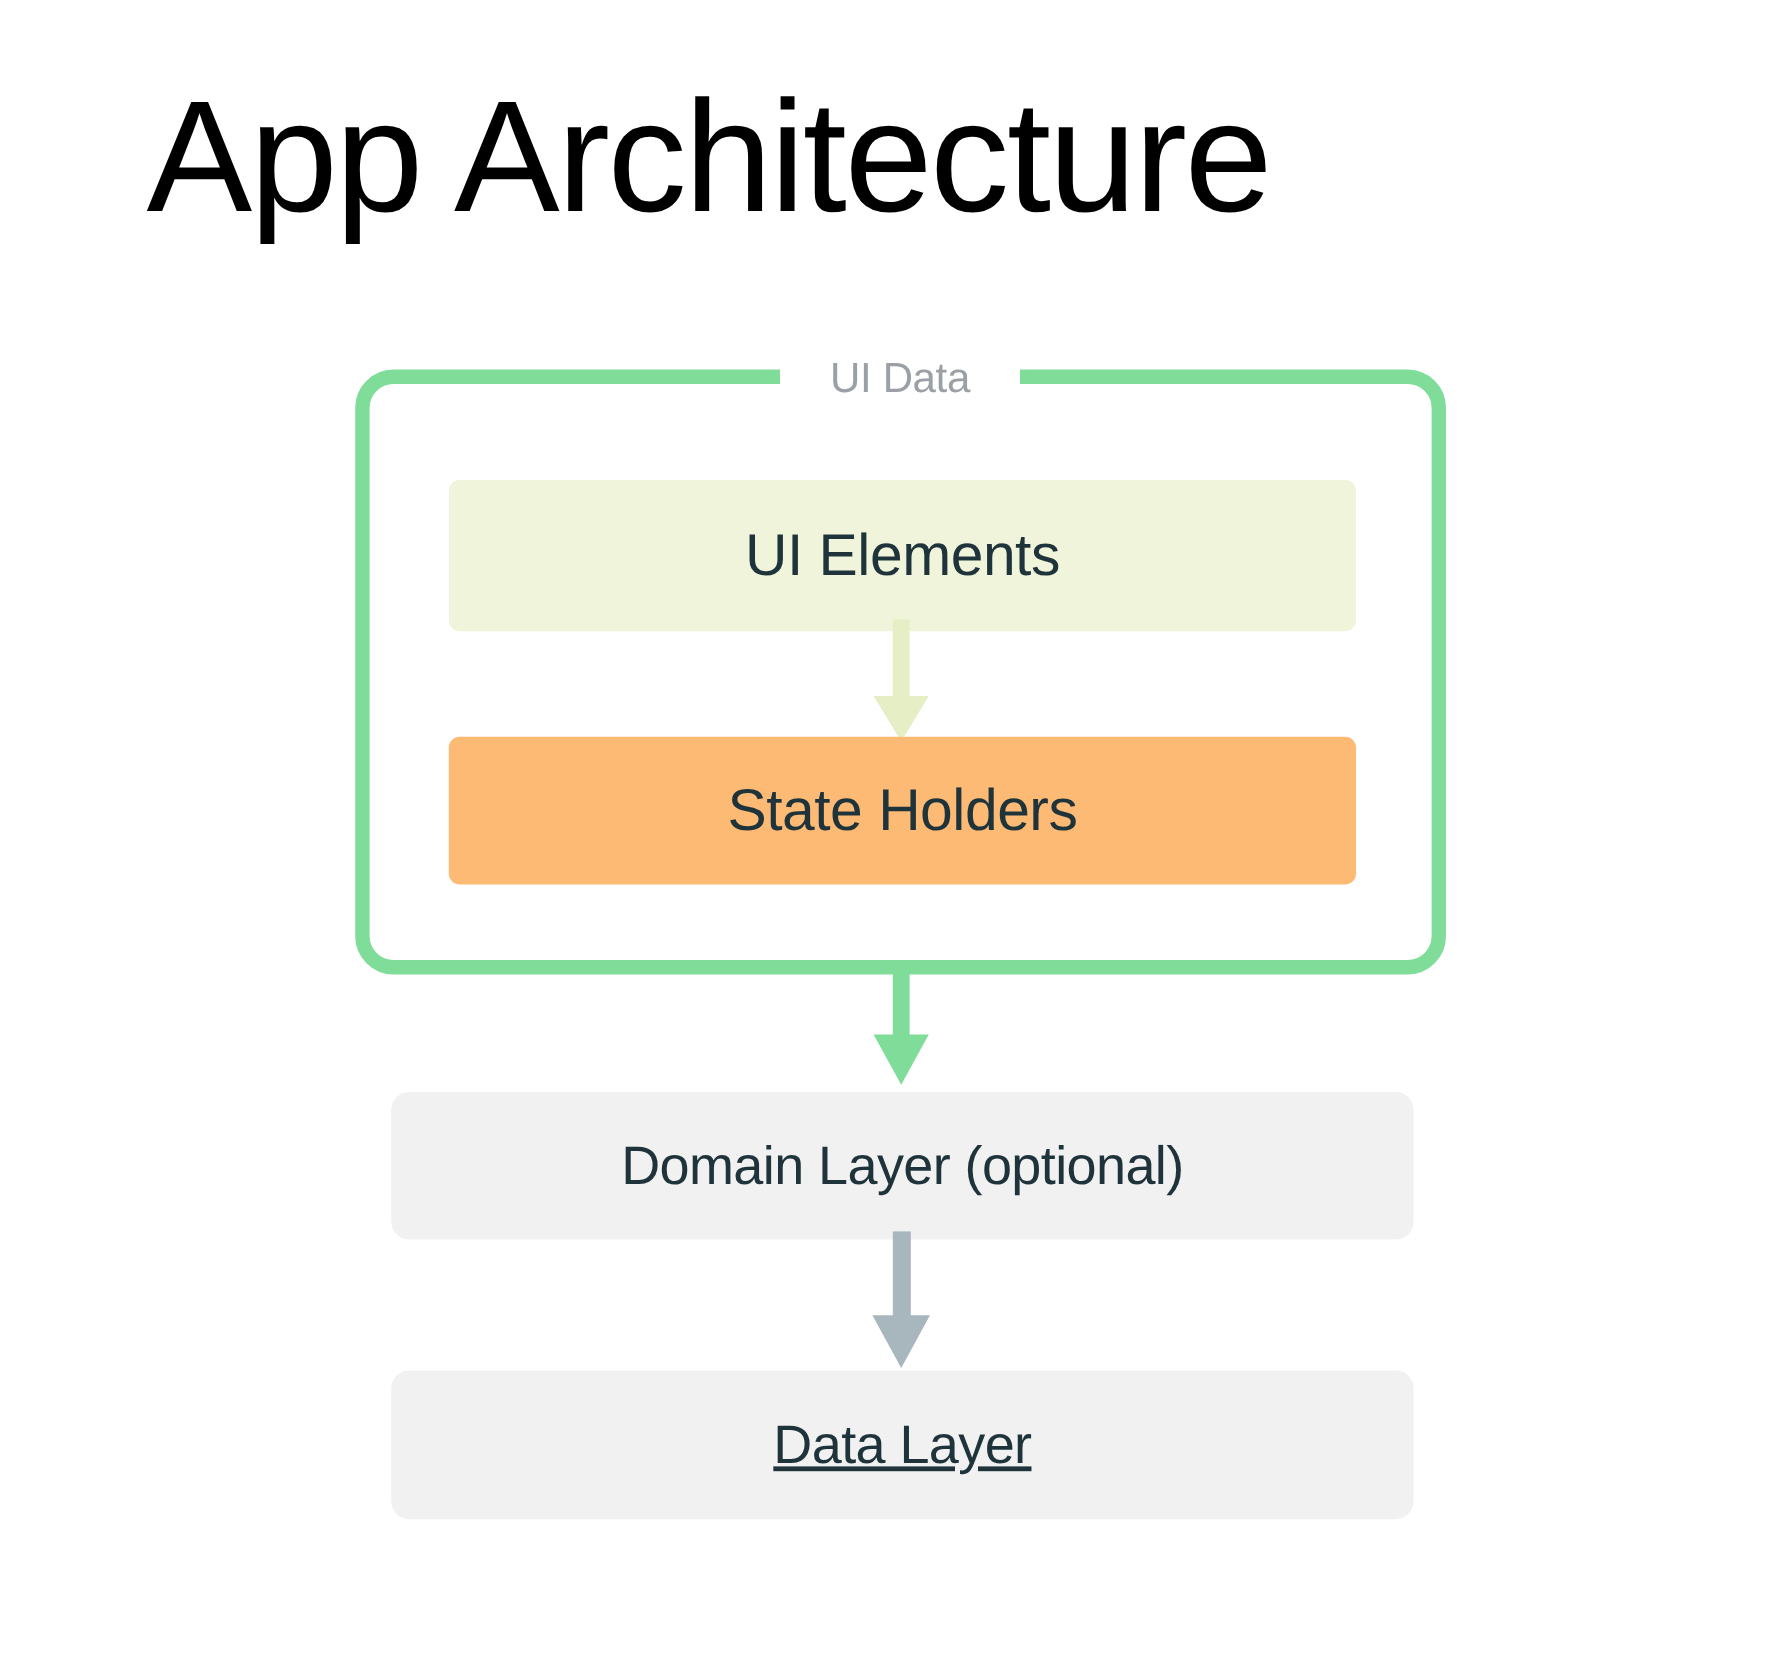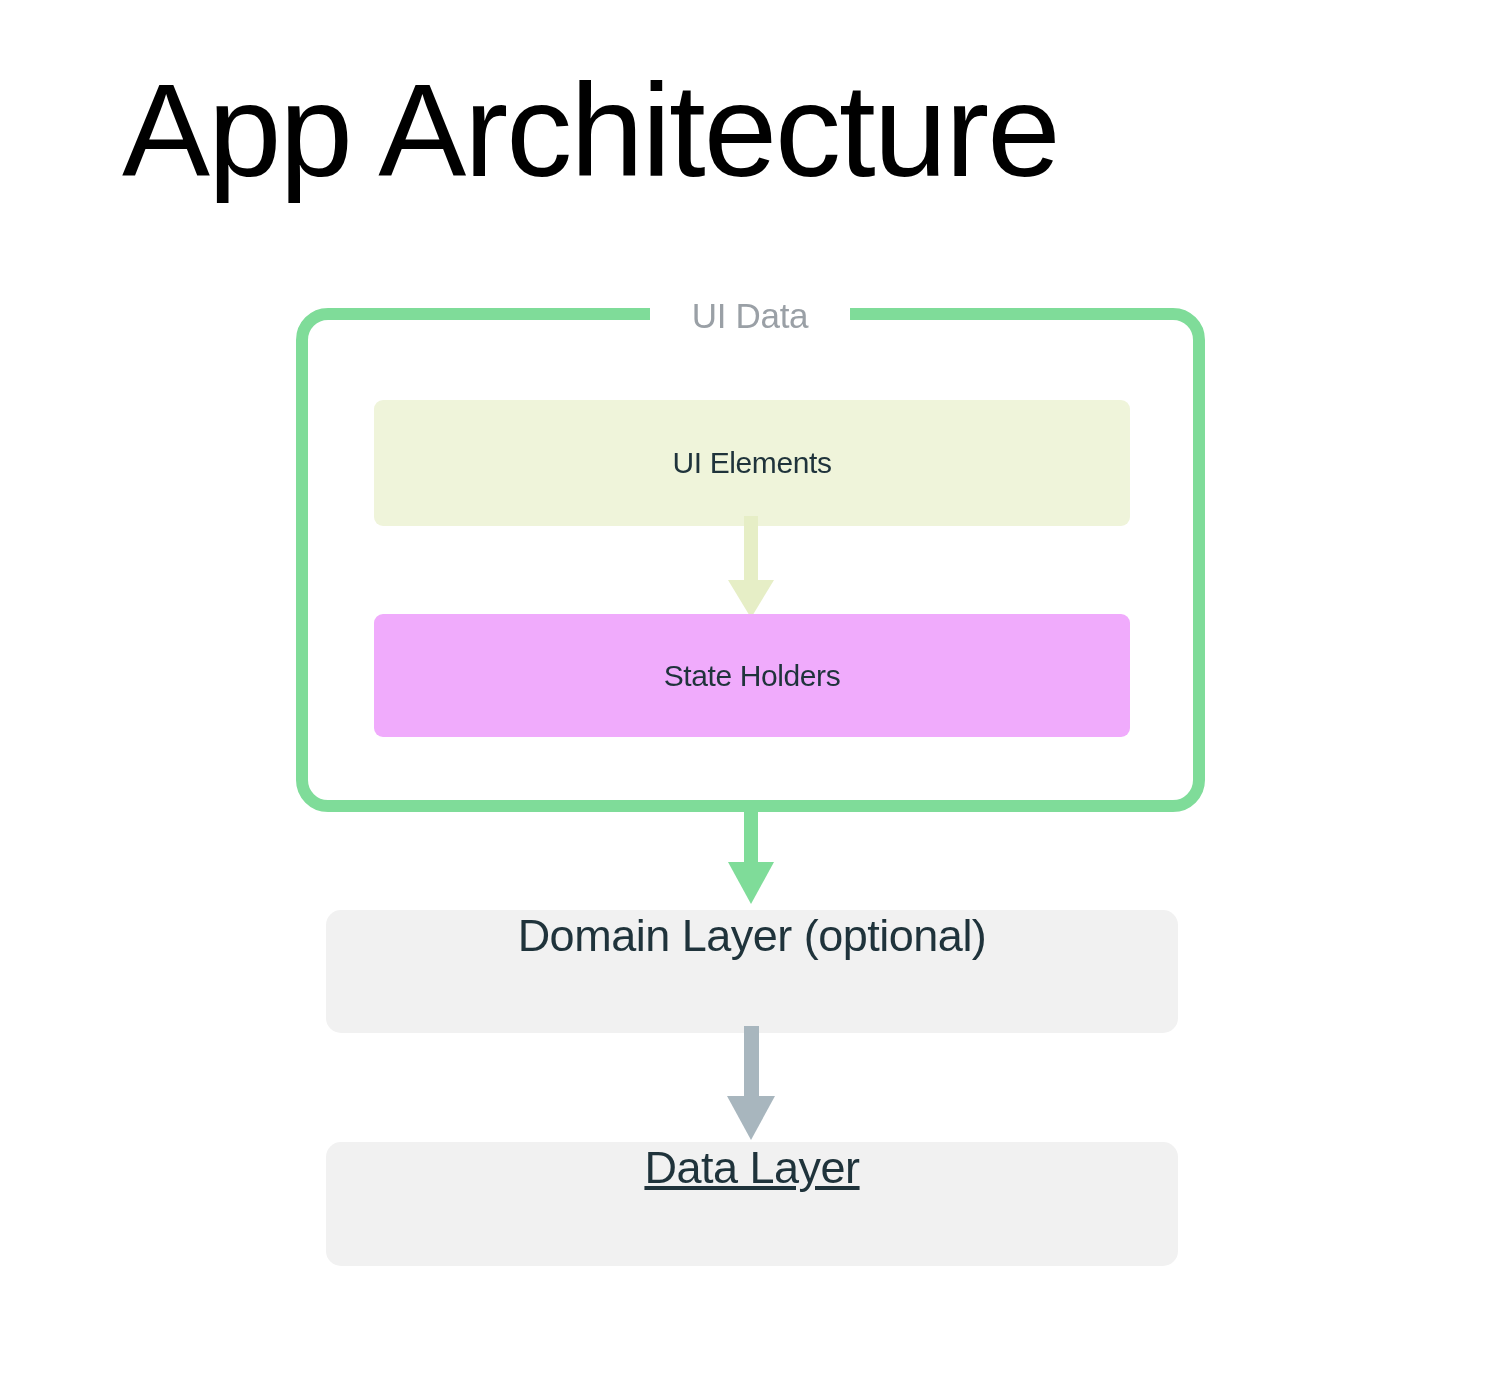--- a/index.html
+++ b/index.html
@@ -69,41 +69,42 @@
 
   
   .inner-box {
     position: absolute;
     left: 374px;
     width: 756px;
     display: flex;
     align-items: center;
     justify-content: center;
     border-radius: 9px;
-    font-size: 30px;
+    font-size: 49px;
     letter-spacing: -0.4px;
     color: #1F333B;
   }
   #box-ui-elements {
     top: 400px;
     height: 126px;
     background: #EFF4DA;
   }
   #box-state-holders {
     top: 614px;
     height: 123px;
-    background: #f0abfc;
+    background: #fdba74;
   }
 
   
   .layer-box {
     position: absolute;
     left: 326px;
     width: 852px;
     display: flex;
+    align-items: center;
     justify-content: center;
     border-radius: 15px;
     background: #F1F1F1;
     font-size: 45px;
     letter-spacing: -0.5px;
     color: #1F333B;
   }
   #box-domain-layer {
     top: 910px;
     height: 123px;

